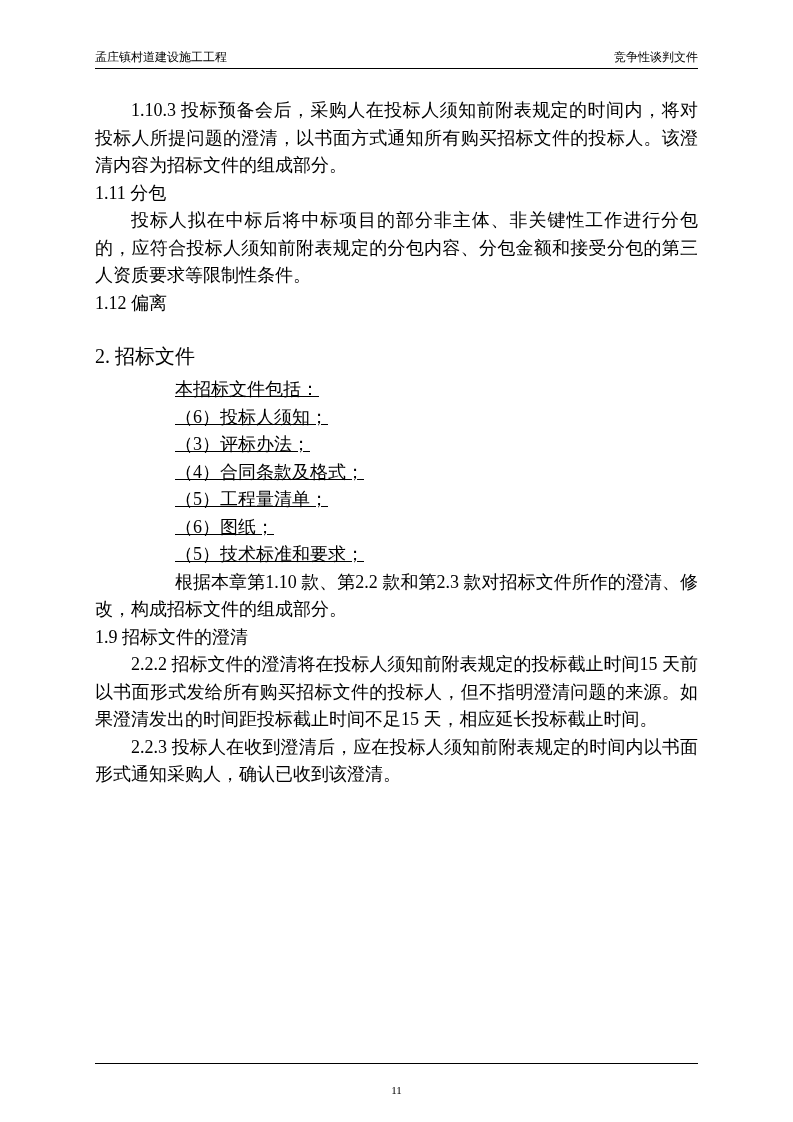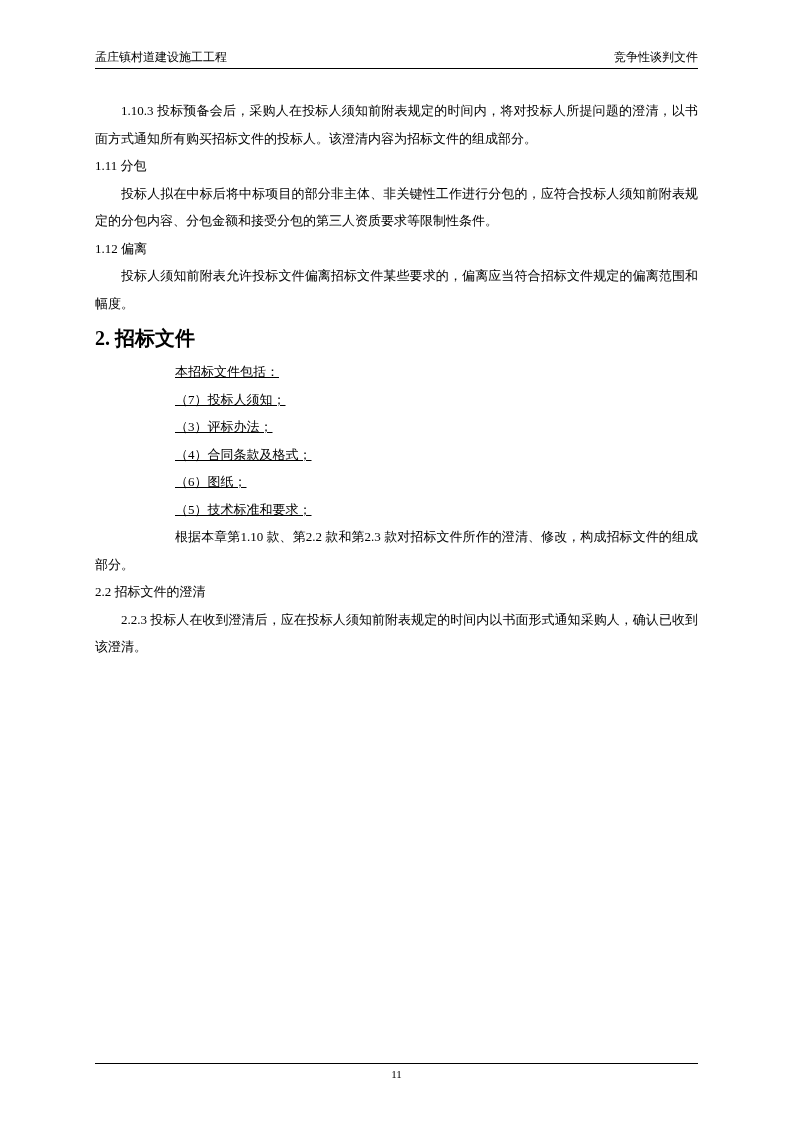--- a/index.html
+++ b/index.html
@@ -32,85 +32,86 @@
   }
   
   .doc-content {
     position: absolute;
     top: 97px;
     left: 95px;
     width: 603px;
   }
   .para {
     margin: 0;
-    font-size: 13px;
+    font-size: 18px;
     line-height: 27.5px;
     text-align: justify;
     word-break: break-all;
   }
   .p-body {
     text-indent: 2em;
   }
   .p-section {
     text-indent: 0;
     text-align: left;
   }
   .p-heading {
     font-size: 20px;
-    font-weight: bold;
+    font-weight: normal;
     line-height: 32px;
-    margin: 5px 0 4px 0;
+    margin: 23px 0 4px 0;
     text-align: left;
   }
   .p-list {
     padding-left: 80px;
     text-align: left;
     text-decoration: underline;
   }
   .p-indent5 {
     text-indent: 80px;
   }
   
   .page-footer {
     position: absolute;
     top: 1063px;
     left: 95px;
     right: 95px;
     border-top: 1px solid #000000;
     text-align: center;
-    padding-top: 4px;
+    padding-top: 20px;
     font-size: 11px;
     line-height: 13px;
   }
 </style>
 </head>
 <body>
 
 <div class="page">
 
   <div class="page-header">
     <span>孟庄镇村道建设施工工程</span>
     <span>竞争性谈判文件</span>
   </div>
 
   <div class="doc-content">
     <p class="para p-body">1.10.3 投标预备会后，采购人在投标人须知前附表规定的时间内，将对投标人所提问题的澄清，以书面方式通知所有购买招标文件的投标人。该澄清内容为招标文件的组成部分。</p>
     <p class="para p-section">1.11 分包</p>
     <p class="para p-body">投标人拟在中标后将中标项目的部分非主体、非关键性工作进行分包的，应符合投标人须知前附表规定的分包内容、分包金额和接受分包的第三人资质要求等限制性条件。</p>
     <p class="para p-section">1.12 偏离</p>
-    <p class="para p-body">投标人须知前附表允许投标文件偏离招标文件某些要求的，偏离应当符合招标文件规定的偏离范围和幅度。</p>
     <p class="para p-heading">2. 招标文件</p>
     <p class="para p-list">本招标文件包括：</p>
-    <p class="para p-list">（7）投标人须知；</p>
+    <p class="para p-list">（6）投标人须知；</p>
     <p class="para p-list">（3）评标办法；</p>
     <p class="para p-list">（4）合同条款及格式；</p>
+    <p class="para p-list">（5）工程量清单；</p>
     <p class="para p-list">（6）图纸；</p>
     <p class="para p-list">（5）技术标准和要求；</p>
     <p class="para p-indent5">根据本章第1.10 款、第2.2 款和第2.3 款对招标文件所作的澄清、修改，构成招标文件的组成部分。</p>
-    <p class="para p-section">2.2 招标文件的澄清</p>
+    <p class="para p-section">1.9 招标文件的澄清</p>
+    <p class="para p-body">2.2.2 招标文件的澄清将在投标人须知前附表规定的投标截止时间15 天前以书面形式发给所有购买招标文件的投标人，但不指明澄清问题的来源。如果澄清发出的时间距投标截止时间不足15 天，相应延长投标截止时间。</p>
     <p class="para p-body">2.2.3 投标人在收到澄清后，应在投标人须知前附表规定的时间内以书面形式通知采购人，确认已收到该澄清。</p>
   </div>
 
   <div class="page-footer">
     <span>11</span>
   </div>
 
 </div>
 
 </body></html>

